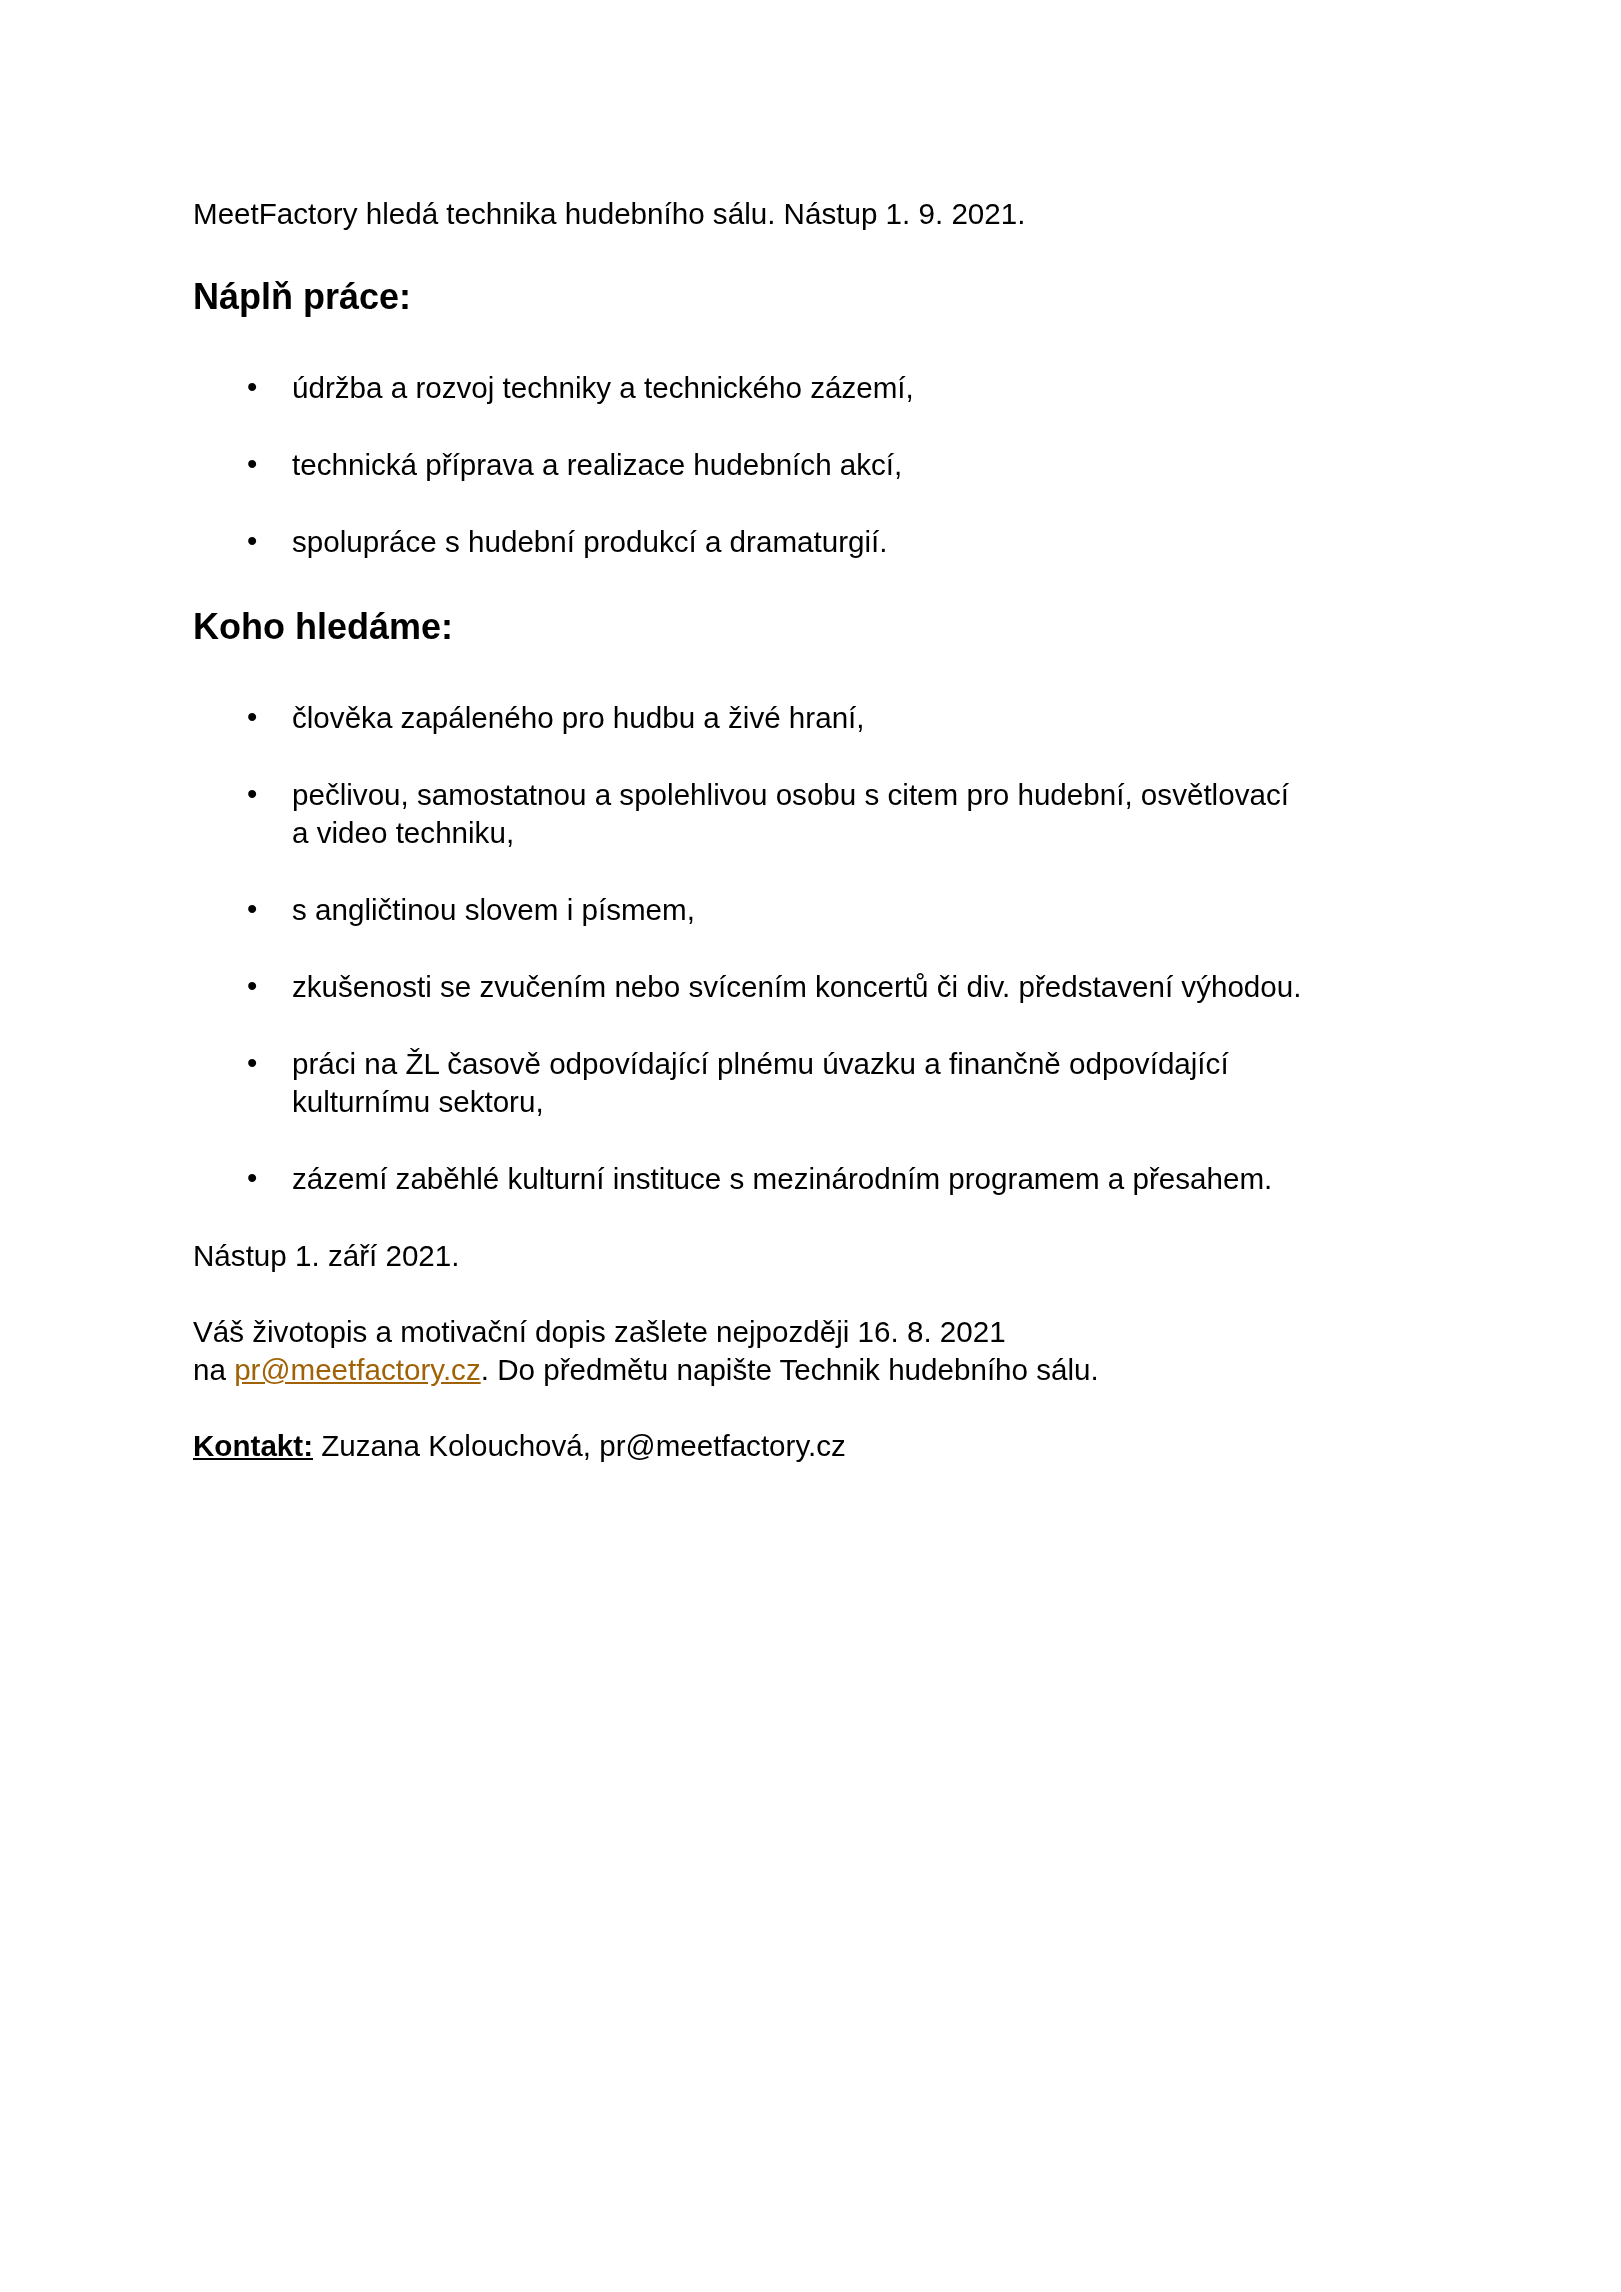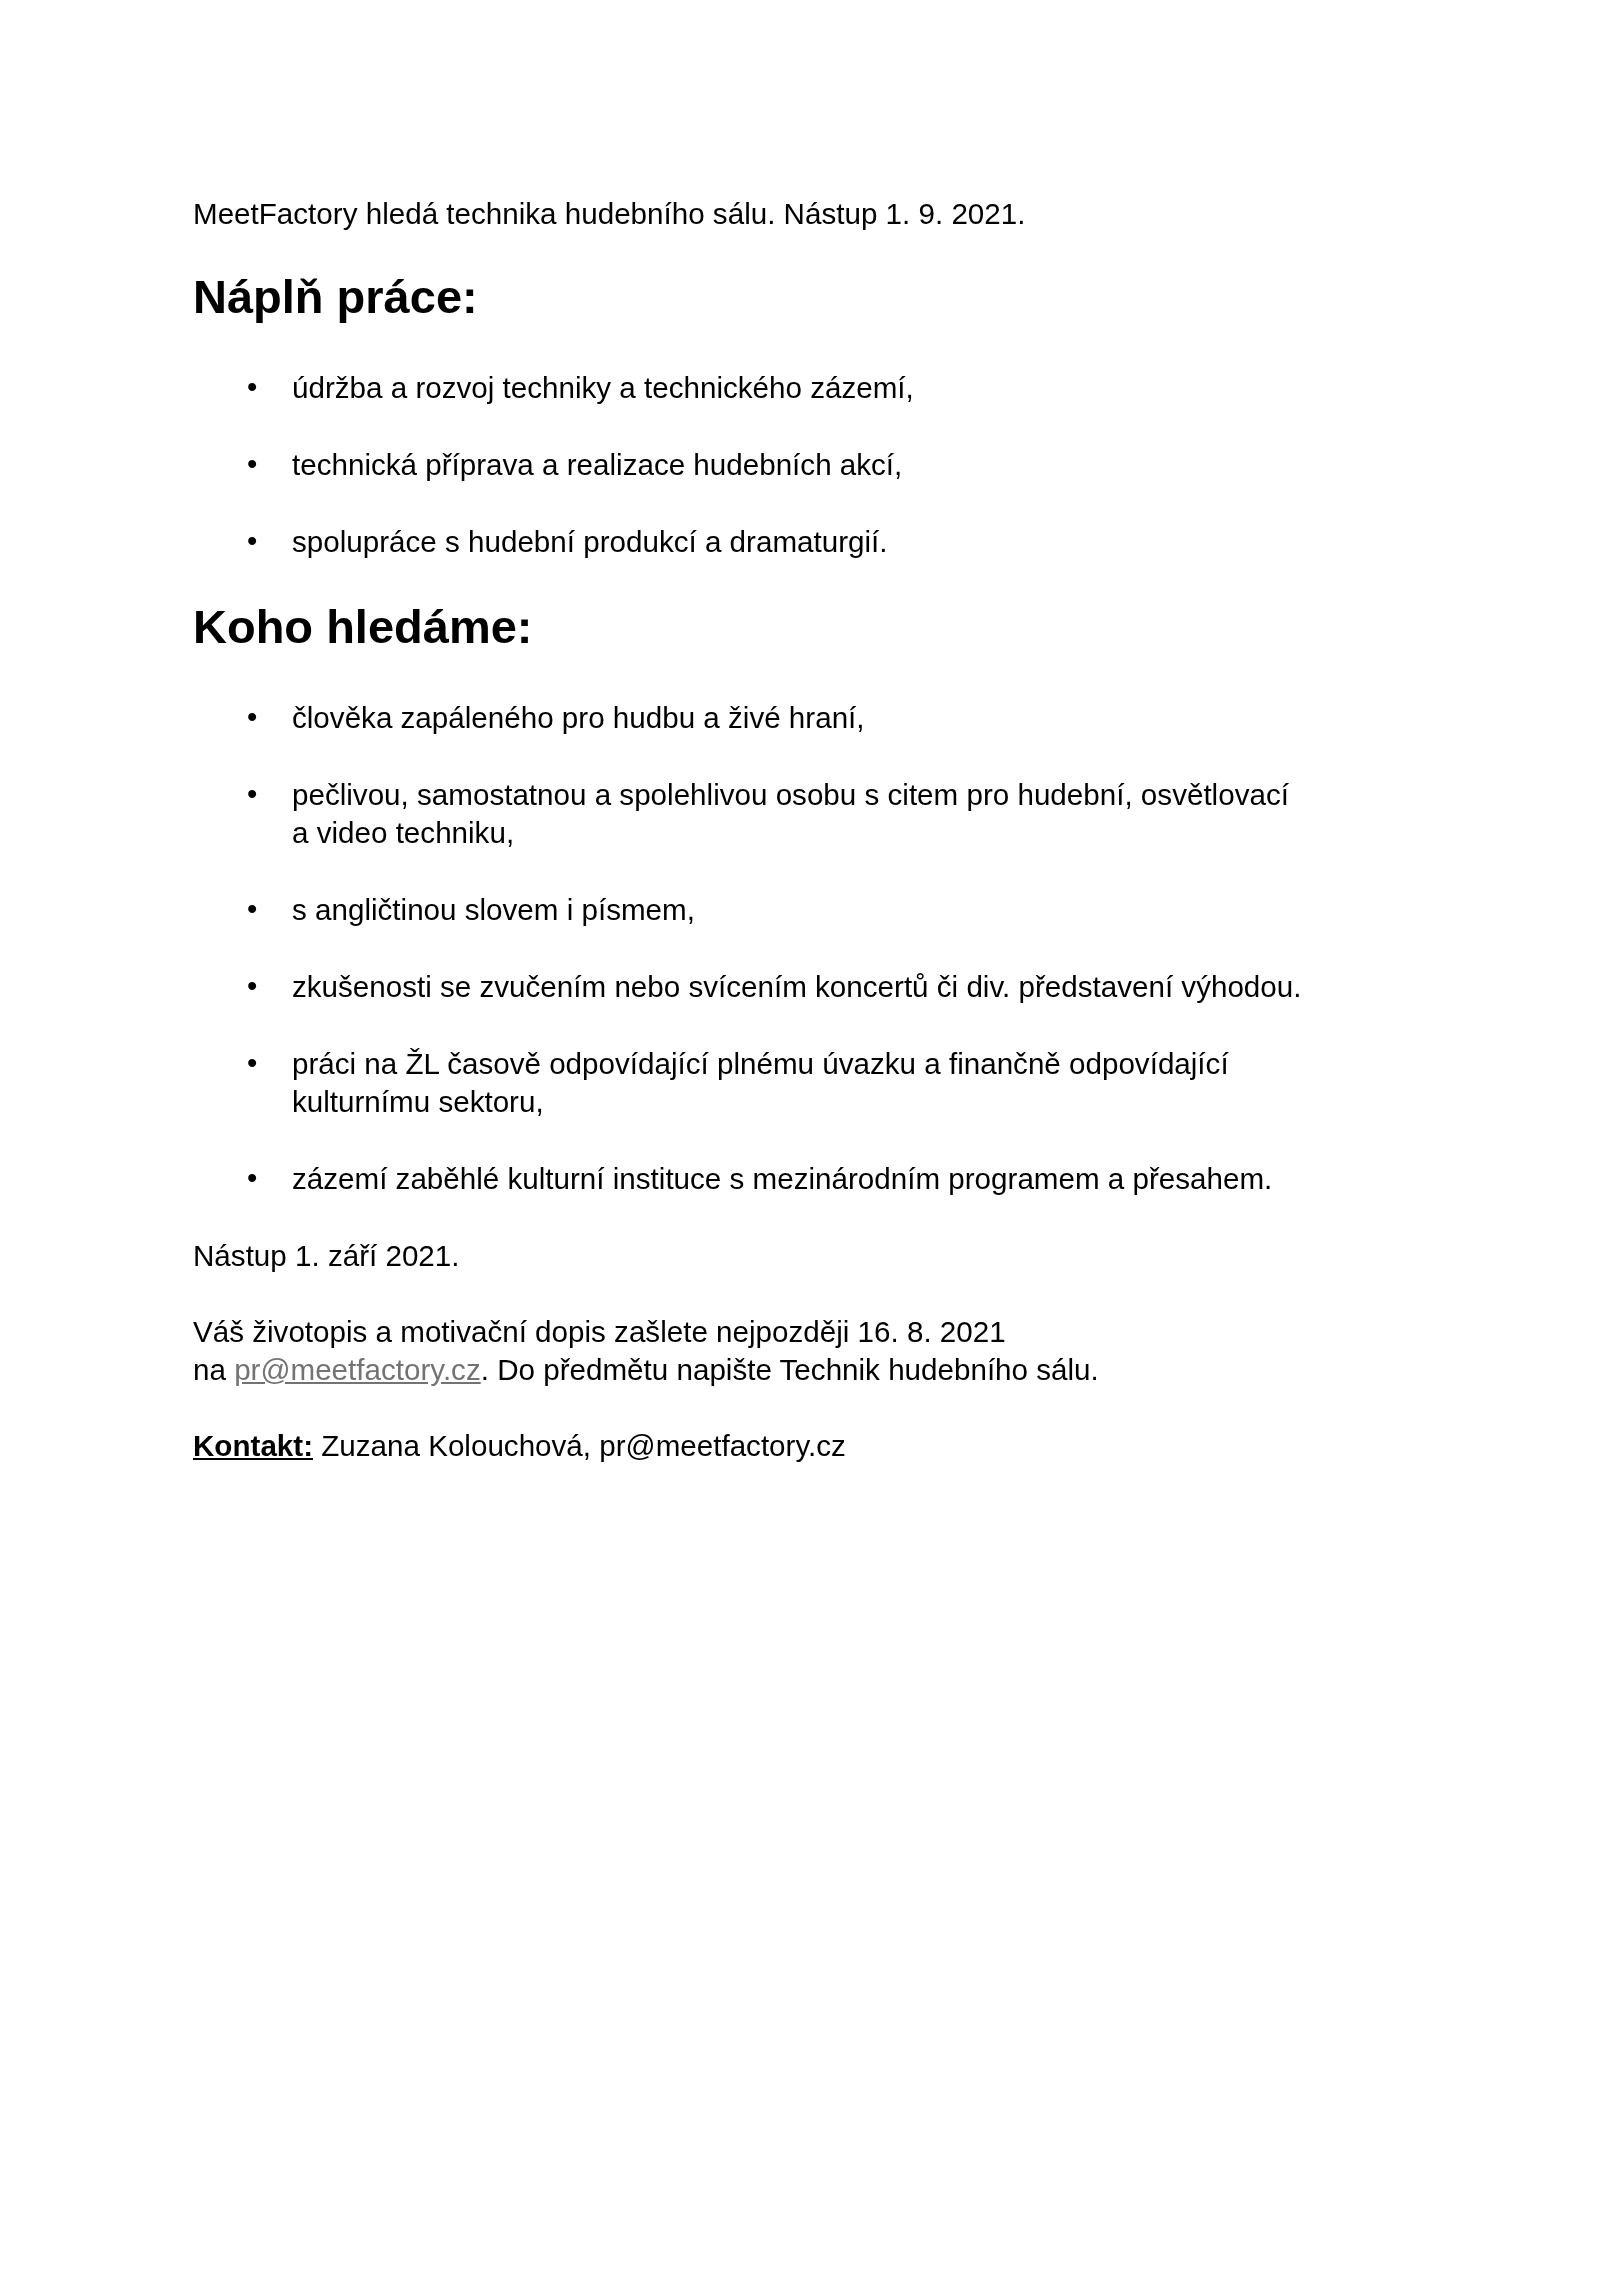--- a/index.html
+++ b/index.html
@@ -17,21 +17,21 @@
     font-family: "Liberation Sans", "DejaVu Sans", sans-serif;
     font-size: 29.6px;
     line-height: 38px;
     padding: 195px 192px 0 193px;
     overflow: hidden;
   }
   .intro {
     margin: 0 0 37px 0;
   }
   .section-heading {
-    font-size: 47px;
+    font-size: 36px;
     line-height: 54px;
     font-weight: bold;
     margin: 4.5px 0 45px 0;
   }
   ul.bullet-list {
     list-style: none;
     margin: 0;
     padding: 0;
   }
   ul.bullet-list li {
@@ -45,21 +45,21 @@
     content: "\2022";
     position: absolute;
     left: 54px;
     top: -0.9px;
   }
   .para {
     margin: 0 0 38px 0;
     max-width: 1236px;
   }
   .email-link {
-    color: #737373;
+    color: #a16207;
     text-decoration: underline;
     cursor: pointer;
   }
   .bold-label {
     font-weight: bold;
     text-decoration: underline;
   }
 </style>
 </head>
 <body>

